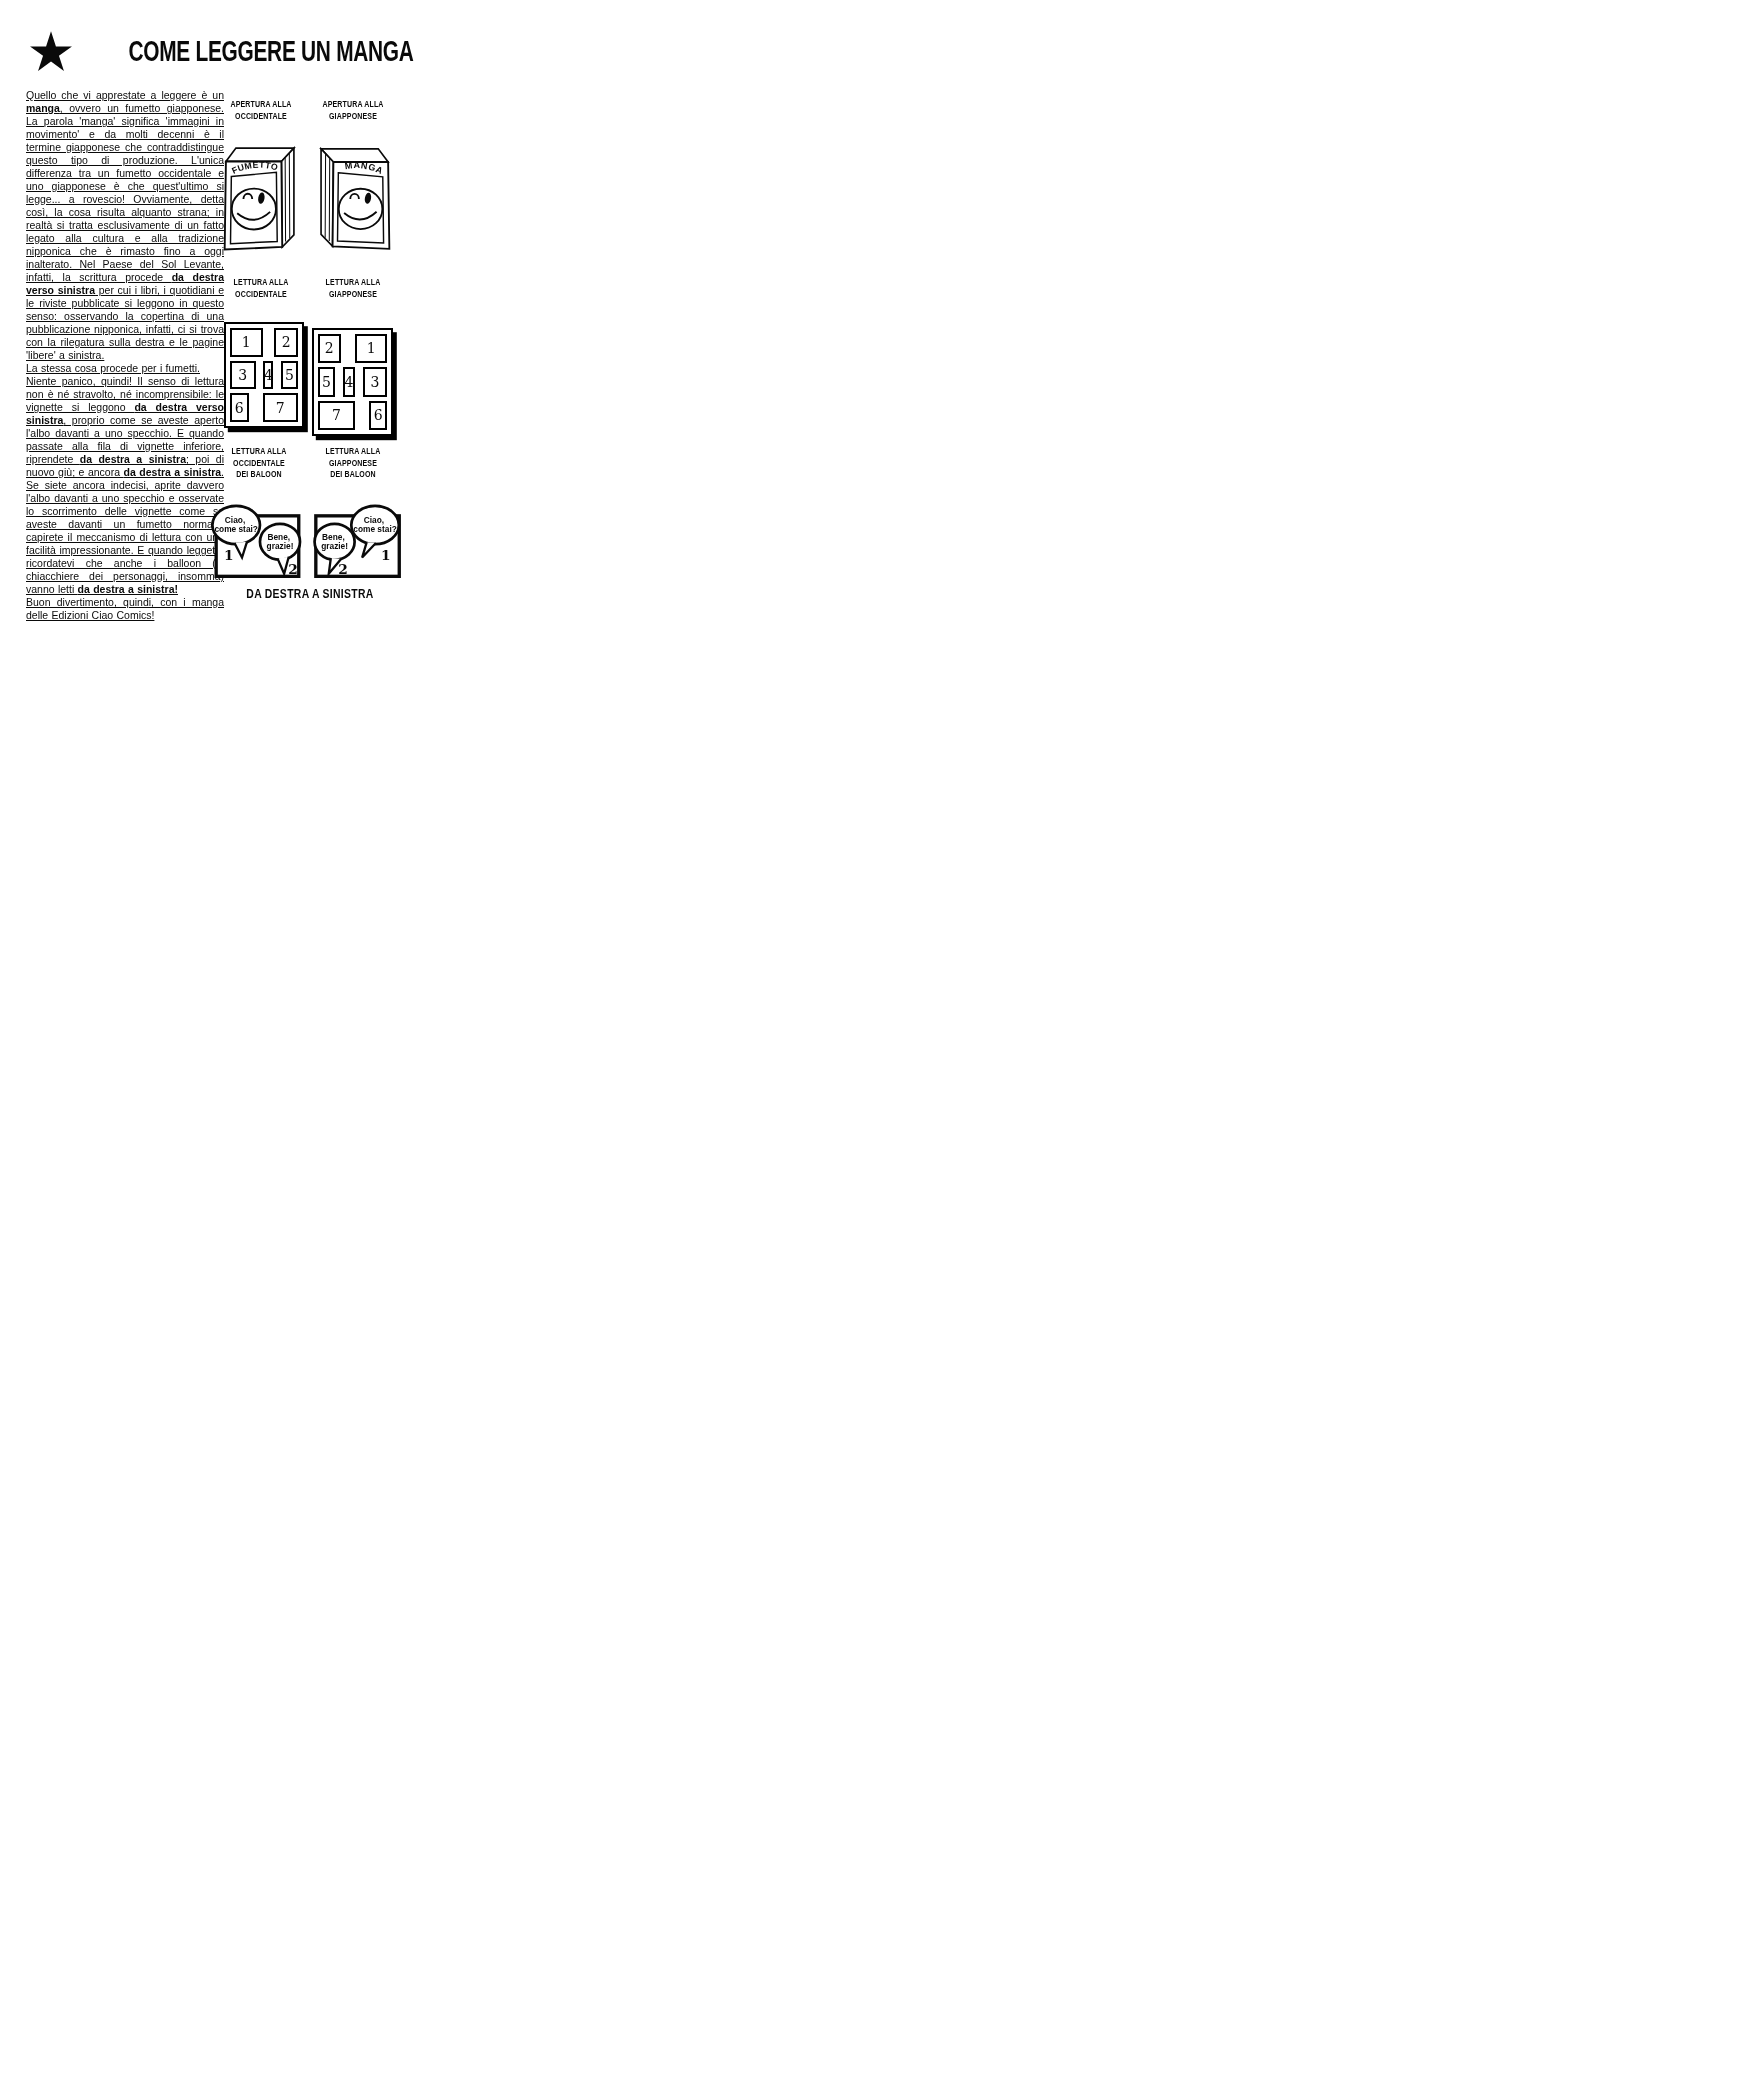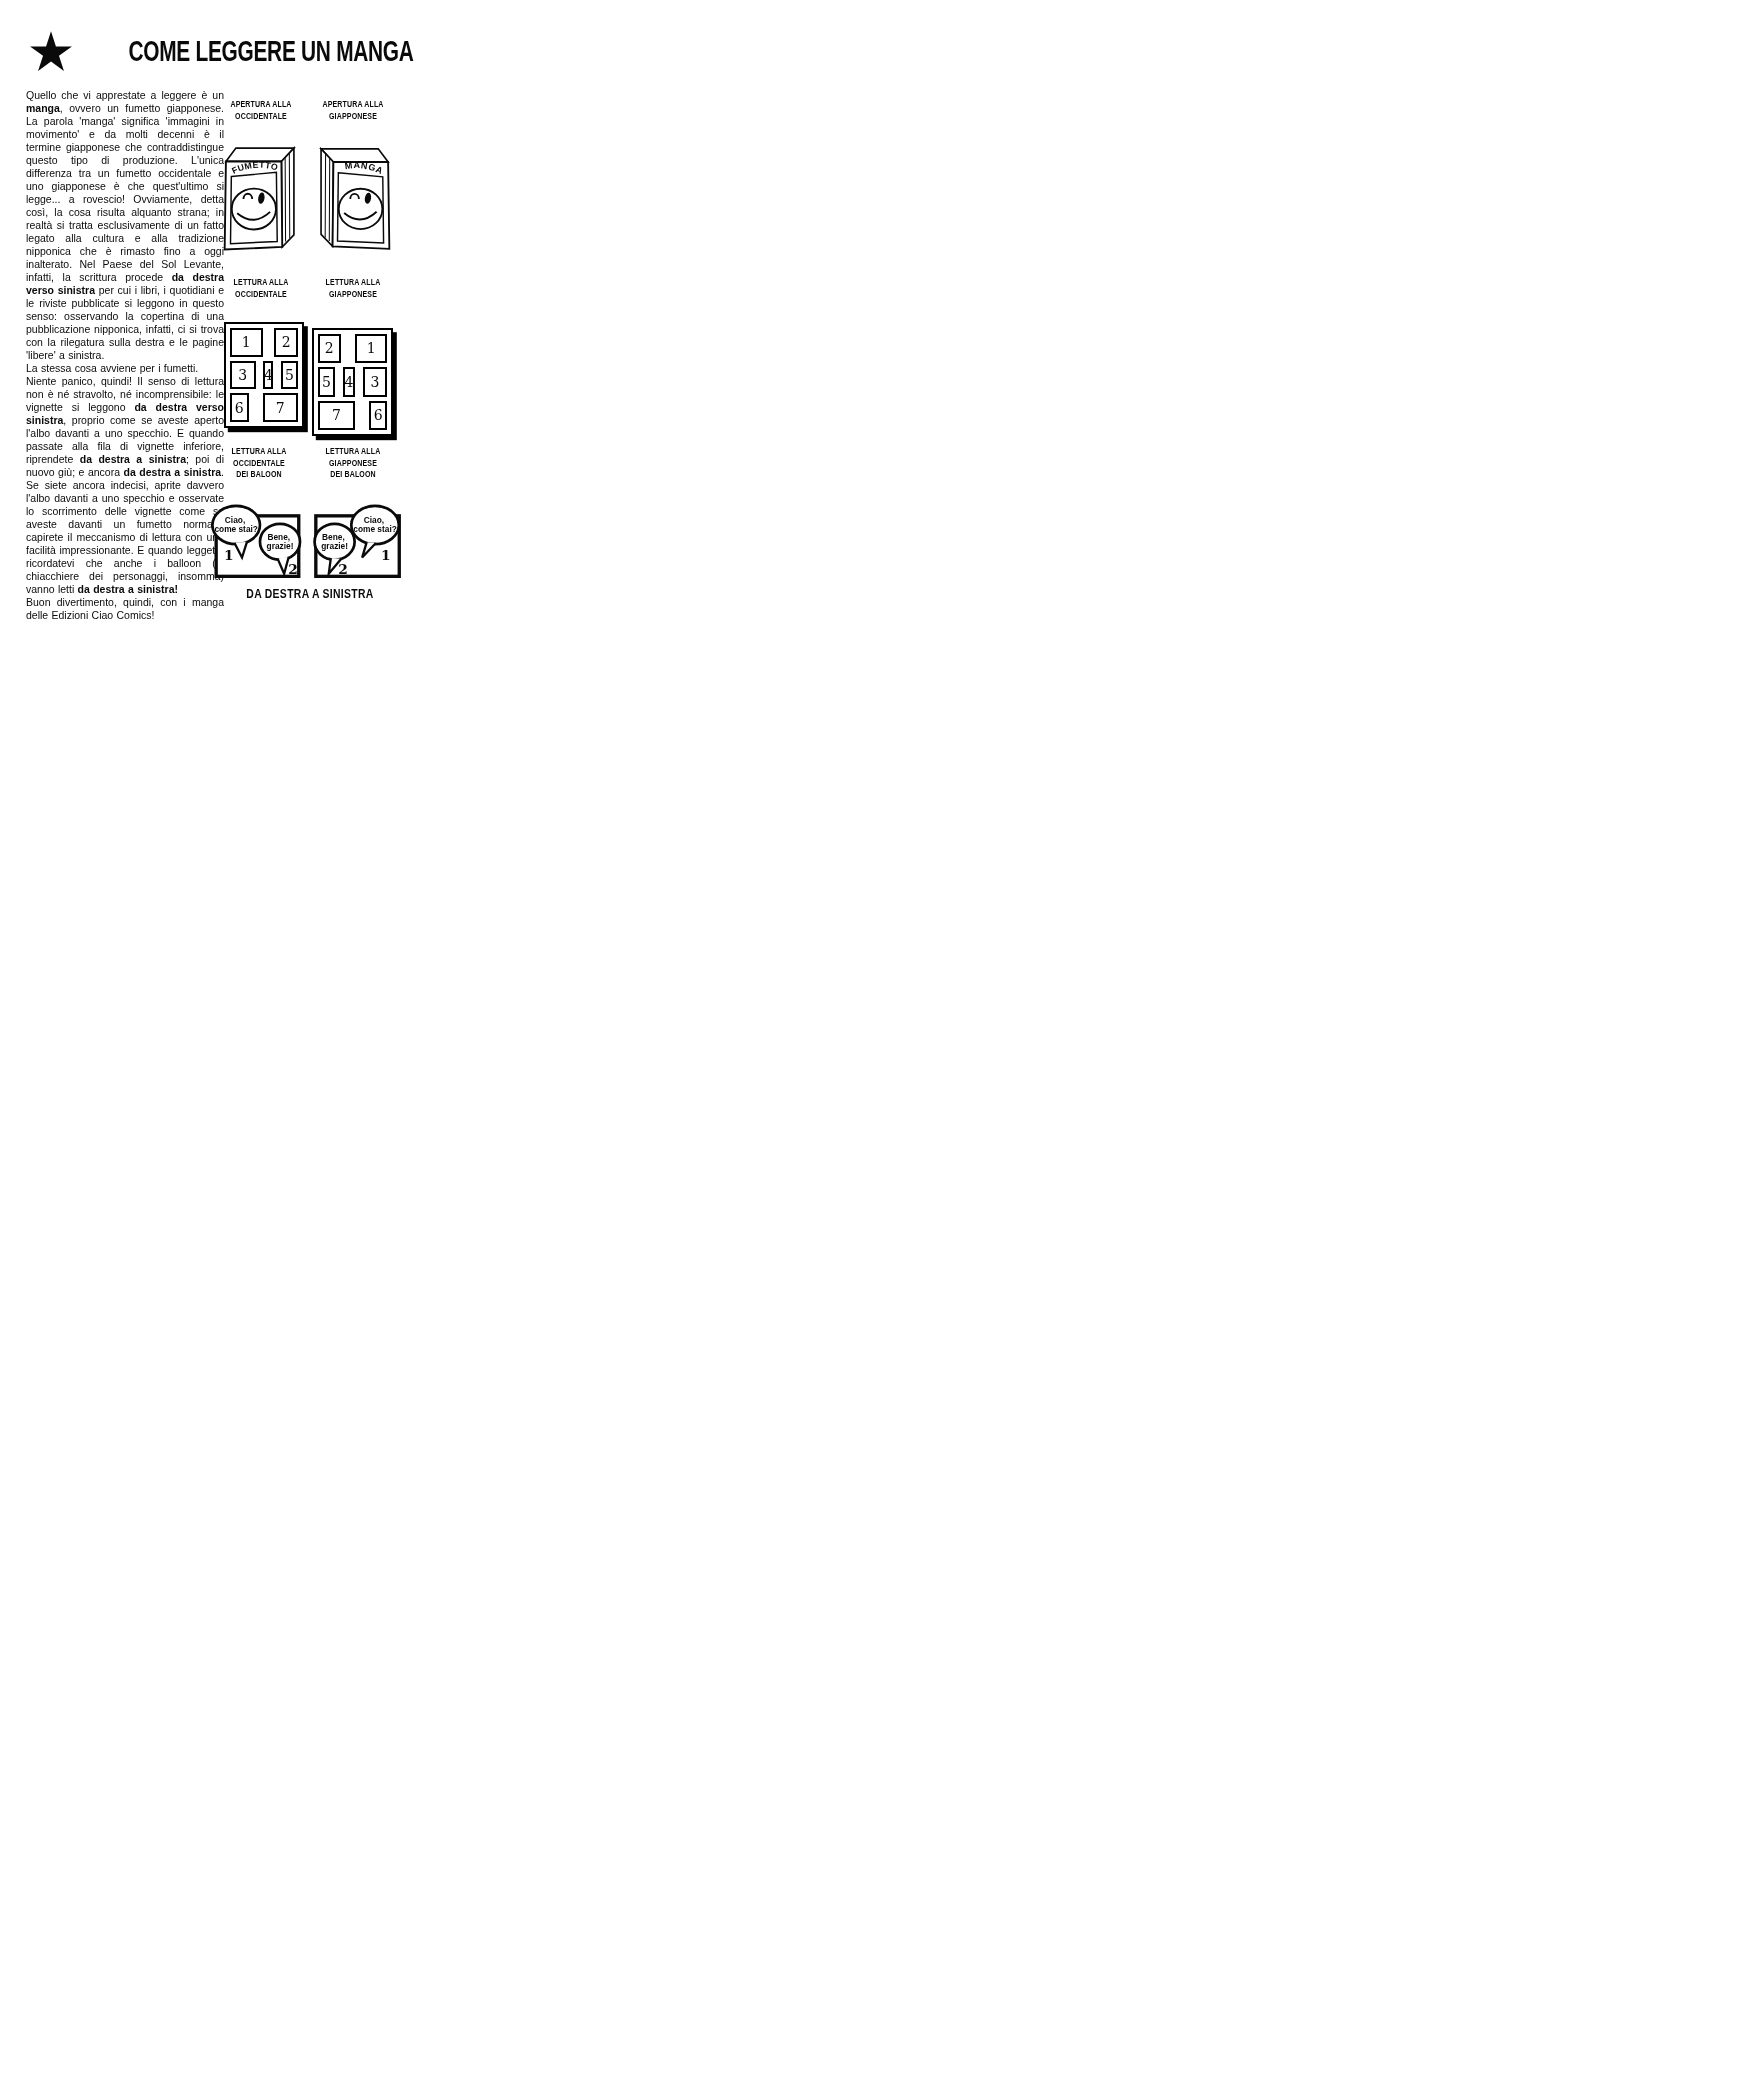--- a/index.html
+++ b/index.html
@@ -17,21 +17,21 @@
   }
   .star{width:44px;height:43px;flex:0 0 auto;}
   .title{
     margin:0;font-size:29px;font-weight:700;white-space:nowrap;
     letter-spacing:-0.4px;transform:scaleX(0.72);transform-origin:center;
   }
 
   
   .intro{
     position:absolute;left:26px;top:89px;width:198px;
-    font-size:10.5px;line-height:13px;word-spacing:0.4px;
+    font-size:10.5px;line-height:13px;word-spacing:0.4px;text-decoration:underline;
   }
   .intro .para{text-align:justify;margin:0;}
   .intro b{font-weight:700;}
 
   
   .rightcol{position:absolute;left:218px;top:96px;width:210px;height:534px;}
   .hdr{
     position:absolute;margin:0;font-weight:700;font-size:9px;line-height:1.3;
     text-align:center;letter-spacing:0.2px;transform:scaleX(0.78);transform-origin:center;
   }
@@ -85,21 +85,21 @@
       <polygon fill="#0a0a0a" points="50,2 61.2,36.6 97.6,36.5 68.1,57.9 79.4,92.5 50,71 20.6,92.5 31.9,57.9 2.4,36.5 38.8,36.6"></polygon>
     </svg>
     <h1 class="title">COME LEGGERE UN MANGA</h1>
     <svg class="star" viewBox="0 0 100 96" aria-hidden="true">
       <polygon fill="#0a0a0a" points="50,2 61.2,36.6 97.6,36.5 68.1,57.9 79.4,92.5 50,71 20.6,92.5 31.9,57.9 2.4,36.5 38.8,36.6"></polygon>
     </svg>
   </header>
 
   <section class="intro">
       <div class="para"><span>Quello che vi apprestate a leggere è un </span><b>manga</b><span>, ovvero un fumetto giapponese. La parola 'manga' significa 'immagini in movimento' e da molti decenni è il termine giapponese che contraddistingue questo tipo di produzione. L'unica differenza tra un fumetto occidentale e uno giapponese è che quest'ultimo si legge... a rovescio! Ovviamente, detta così, la cosa risulta alquanto strana; in realtà si tratta esclusivamente di un fatto legato alla cultura e alla tradizione nipponica che è rimasto fino a oggi inalterato. Nel Paese del Sol Levante, infatti, la scrittura procede </span><b>da destra verso sinistra</b><span> per cui i libri, i quotidiani e le riviste pubblicate si leggono in questo senso: osservando la copertina di una pubblicazione nipponica, infatti, ci si trova con la rilegatura sulla destra e le pagine 'libere' a sinistra.</span></div>
-      <div class="para"><span>La stessa cosa avviene per i fumetti.</span></div>
+      <div class="para"><span>La stessa cosa procede per i fumetti.</span></div>
       <div class="para"><span>Niente panico, quindi! Il senso di lettura non è né stravolto, né incomprensibile: le vignette si leggono </span><b>da destra verso sinistra</b><span>, proprio come se aveste aperto l'albo davanti a uno specchio. E quando passate alla fila di vignette inferiore, riprendete </span><b>da destra a sinistra</b><span>; poi di nuovo giù; e ancora </span><b>da destra a sinistra</b><span>. Se siete ancora indecisi, aprite davvero l'albo davanti a uno specchio e osservate lo scorrimento delle vignette come se aveste davanti un fumetto normale: capirete il meccanismo di lettura con una facilità impressionante. E quando leggete, ricordatevi che anche i balloon (le chiacchiere dei personaggi, insomma) vanno letti </span><b>da destra a sinistra!</b></div>
       <div class="para"><span>Buon divertimento, quindi, con i manga delle Edizioni Ciao Comics!</span></div>
     </section>
 
   <section class="rightcol">
 
     <h2 class="hdr hdr-ap-w">
       <span>APERTURA ALLA</span><br>
       <span>OCCIDENTALE</span>
     </h2>

